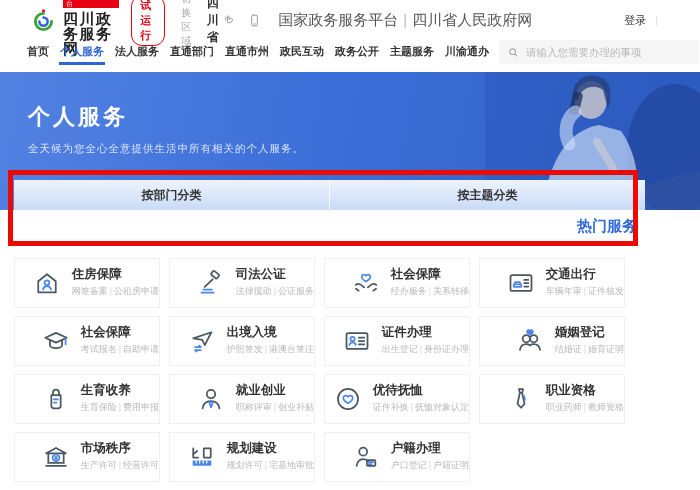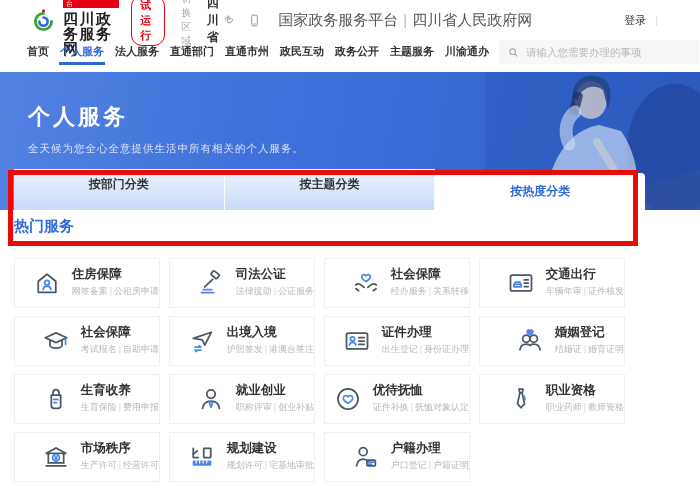--- a/index.html
+++ b/index.html
@@ -39,30 +39,30 @@
 
   
   .hero { position:relative; height:138px;
     background:linear-gradient(100deg,#5282e2 0%,#3c6fd8 45%,#2f5fc6 100%); overflow:hidden; }
   .hero-photo { position:absolute; right:0; top:0; width:215px; height:138px; }
   .hero-title { position:absolute; left:28px; top:30px; font-size:22px; color:#fff;
     font-weight:bold; letter-spacing:3px; }
   .hero-subtitle { position:absolute; left:28px; top:70px; font-size:10.5px;
     color:rgba(255,255,255,.8); letter-spacing:1px; }
   .tabs { position:absolute; left:14px; bottom:0; width:631px; display:flex; align-items:flex-end; }
-  .tab { flex:1; height:41px; line-height:30px; text-align:center; font-size:12px; font-weight:bold;
+  .tab { flex:1; height:30px; line-height:30px; text-align:center; font-size:12px; font-weight:bold;
     color:#333; background:linear-gradient(180deg,#edf3fd,#c9daf7); border-right:1px solid rgba(255,255,255,.85);
     cursor:pointer; }
   .tab:last-child { border-right:none; }
   .tab.active { height:37px; line-height:37px; background:#fff; color:#2f6bd8;
     border-radius:4px 4px 0 0; border-right:none; }
 
   
   .subtabs { margin:0 63px 0 14px; height:36px; padding-top:0; display:flex; align-items:stretch;
-    border-bottom:1px solid #e7e7e7; background:#fff; }
+    border-bottom:1px solid #e7e7e7; background:#fff;justify-content:flex-end; }
   .subtab { display:flex; align-items:center; cursor:pointer; }
   .subtab.active { font-size:15px; font-weight:bold; color:#2f6bd8;
     border-bottom:3px solid #2f6bd8; margin-bottom:-1px; }
   .subtab.normal { font-size:11px; color:#444; margin-left:20px; }
 
   
   .grid { margin:12px 0 0 14px; width:611px; display:grid;
     grid-template-columns:repeat(4,146px); grid-auto-rows:50px; gap:8px 9px; }
   .card { background:#fff; border:1px solid #f0f0f0; display:flex; align-items:center;
     padding-left:14px; gap:11px; cursor:pointer; overflow:hidden;justify-content:flex-end; }
@@ -143,21 +143,20 @@
     <path d="M88 26 C86 6 104 0 117 6 C127 10 127 27 123 37 L118 18 C110 12 96 14 93 28 Z" fill="#24407e" opacity="0.8"></path>
     <rect x="86" y="20" width="10" height="23" rx="3.5" fill="#1c2f63" opacity="0.75" transform="rotate(14 91 31)"></rect>
     <path d="M84 72 C78 58 82 46 90 40" stroke="#cfe0f7" stroke-width="13" fill="none" opacity="0.6" stroke-linecap="round"></path>
     <path d="M112 70 L128 96" stroke="#e6d8cd" stroke-width="8" opacity="0.45" stroke-linecap="round"></path>
   </svg>
   <div class="hero-title">个人服务</div>
   <div class="hero-subtitle">全天候为您全心全意提供生活中所有相关的个人服务。</div>
   <div class="tabs" id="tabs">
       <div class="tab">按部门分类</div>
       <div class="tab">按主题分类</div>
-      <div class="tab active">按热度分类</div>
     </div>
 </div>
 
 <div class="subtabs" id="subtabs">
     <div class="subtab active">热门服务</div>
   </div>
 
 <div class="grid" id="grid">
     <div class="card">
       <span class="card-icon">

